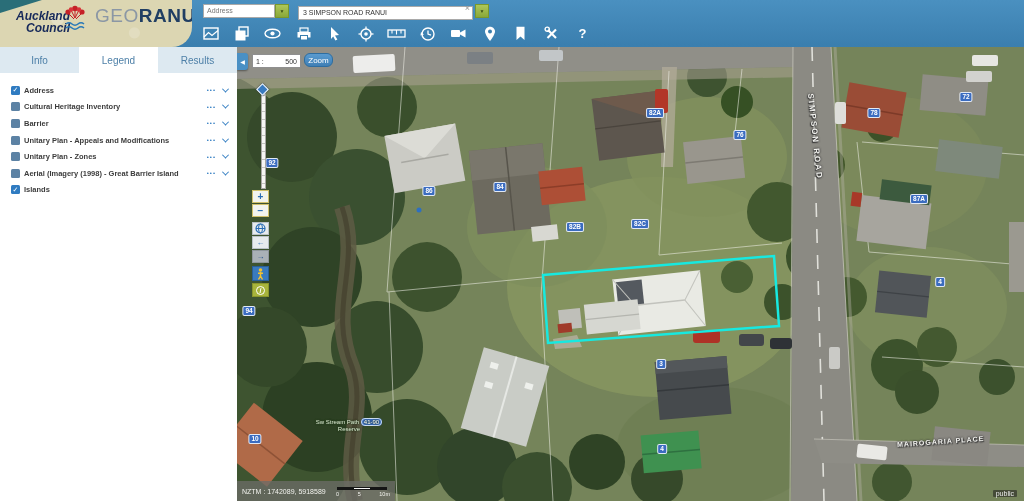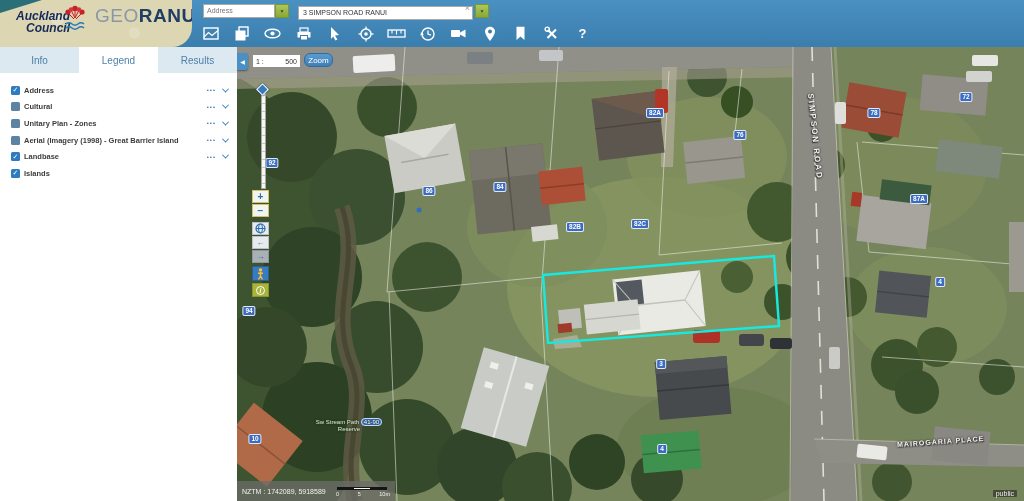--- a/index.html
+++ b/index.html
@@ -249,39 +249,45 @@
     <div class="layers">
 
       <div class="layer-row">
         <span class="cb checked">✓</span>
         <span class="layer-label">Address</span>
         <span class="row-menu">•••</span>
         <span class="chev"></span>
       </div>
       <div class="layer-row">
         <span class="cb filled"></span>
-        <span class="layer-label">Cultural</span>
+        <span class="layer-label">Cultural Heritage Inventory</span>
+        <span class="row-menu">•••</span>
+        <span class="chev"></span>
+      </div>
+      <div class="layer-row">
+        <span class="cb filled"></span>
+        <span class="layer-label">Barrier</span>
+        <span class="row-menu">•••</span>
+        <span class="chev"></span>
+      </div>
+      <div class="layer-row">
+        <span class="cb filled"></span>
+        <span class="layer-label">Unitary Plan - Appeals and Modifications</span>
         <span class="row-menu">•••</span>
         <span class="chev"></span>
       </div>
       <div class="layer-row">
         <span class="cb filled"></span>
         <span class="layer-label">Unitary Plan - Zones</span>
         <span class="row-menu">•••</span>
         <span class="chev"></span>
       </div>
       <div class="layer-row">
         <span class="cb filled"></span>
         <span class="layer-label">Aerial (Imagery (1998) - Great Barrier Island</span>
-        <span class="row-menu">•••</span>
-        <span class="chev"></span>
-      </div>
-      <div class="layer-row">
-        <span class="cb checked">✓</span>
-        <span class="layer-label">Landbase</span>
         <span class="row-menu">•••</span>
         <span class="chev"></span>
       </div>
       <div class="layer-row">
         <span class="cb checked">✓</span>
         <span class="layer-label">Islands</span>
       </div>
 
     </div>
   </div>

